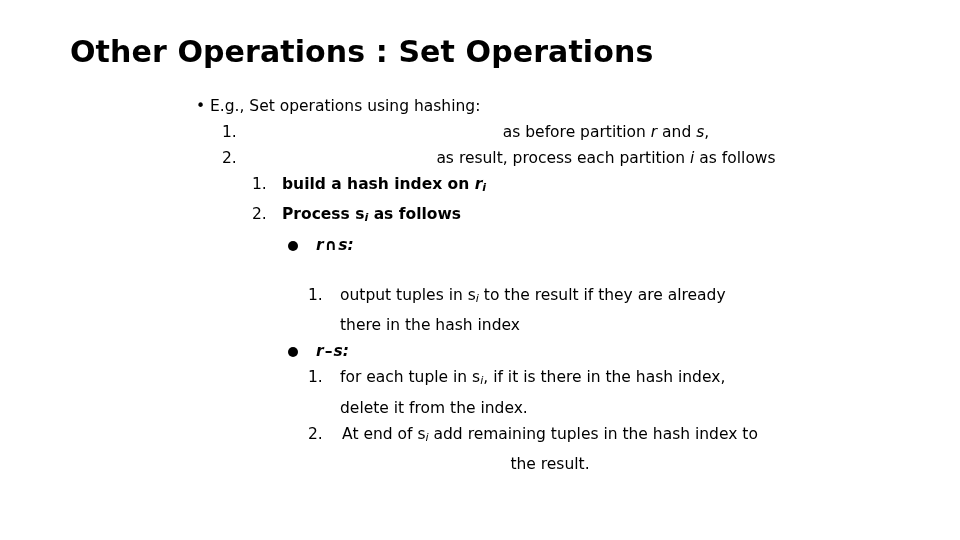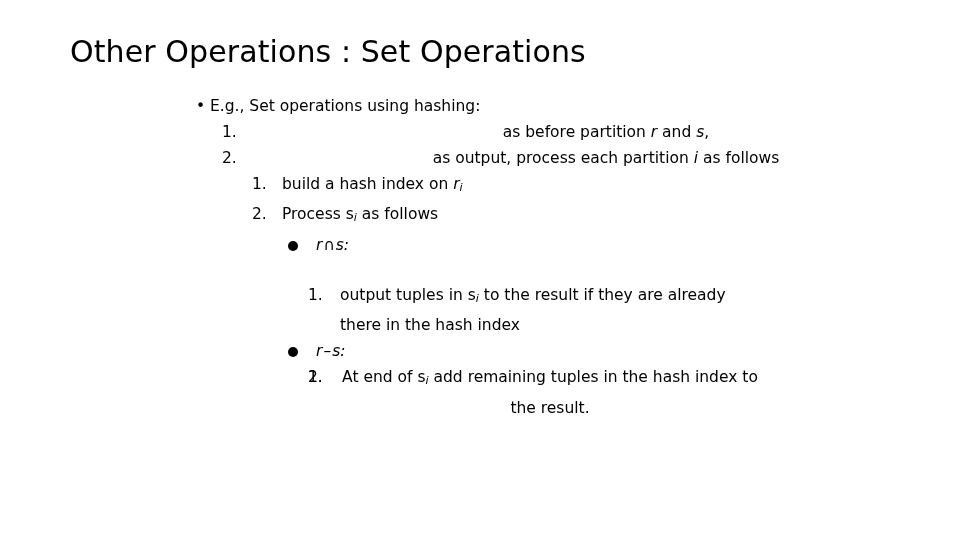--- a/index.html
+++ b/index.html
@@ -23,21 +23,21 @@
   }
 
   
   .slide-title {
     position: absolute;
     left: 70px;
     top: 33px;
     width: 830px;
     font-size: 30px;
     line-height: 38px;
-    font-weight: 400;
+    font-weight: 700;
     color: #000000;
     white-space: nowrap;
     letter-spacing: 0.1px;
   }
 
   
   .body-block {
     position: absolute;
     left: 0;
     top: 93px;
@@ -72,36 +72,37 @@
   .lvl1 .text  { margin-left: 14px; }
 
   
   .lvl2 { margin-left: 222px; }
   .lvl2 .marker { left: 0; width: 24px; text-align: left; }
   .lvl2 .text  { margin-left: 30px; text-align: center; }
 
   
   .lvl3 { margin-left: 252px; }
   .lvl3 .marker { left: 0; width: 24px; text-align: left; }
-  .lvl3 .text  { margin-left: 30px; }
+  .lvl3 .text  { margin-left: 30px; font-weight: bold; }
 
   
   .lvl4 { margin-left: 288px; height: 26px; }
   .lvl4 .disc {
     position: absolute;
     left: 0;
     top: 9px;
     width: 10px;
     height: 10px;
     background: #000000;
     border-radius: 50%;
   }
   .lvl4 .text {
     margin-left: 28px;
     font-style: italic;
+    font-weight: bold;
   }
 
   
   .lvl5 { margin-left: 308px; }
   .lvl5 .marker { left: 0; width: 28px; text-align: left; }
   .lvl5 .text  { margin-left: 32px; }
 
   .it { font-style: italic; }
   sub {
     font-size: 0.72em;
@@ -127,21 +128,21 @@
       <span class="text">E.g., Set operations using hashing:</span>
     </div>
 
     <div class="line row lvl2">
       <span class="marker">1.</span>
       <span class="text"><span>as before partition </span><span class="it">r</span><span> and </span><span class="it">s</span><span>,</span></span>
     </div>
 
     <div class="line row lvl2">
       <span class="marker">2.</span>
-      <span class="text"><span>as output, process each partition </span><span class="it">i</span><span> as follows</span></span>
+      <span class="text"><span>as result, process each partition </span><span class="it">i</span><span> as follows</span></span>
     </div>
 
     <div class="line row lvl3">
       <span class="marker">1.</span>
       <span class="text"><span>build a hash index on </span><span class="it">r</span><sub>i</sub><span></span></span>
     </div>
 
     <div class="line row lvl3">
       <span class="marker">2.</span>
       <span class="text"><span>Process s</span><sub>i</sub><span> as follows</span></span>
@@ -157,20 +158,21 @@
       <span class="text" style="max-width: 420px; margin-top: 24px;"><span>output tuples in s</span><sub>i</sub><span> to the result if they are already there in the hash index</span></span>
     </div>
 
     <div class="line row lvl4">
       <span class="disc"></span>
       <span class="text"><span>r</span><span class="op">–</span><span>s</span><span>:</span></span>
     </div>
 
     <div class="line row lvl5">
       <span class="marker">1.</span>
+      <span class="text" style="max-width: 420px;"><span>for each tuple in s</span><sub>i</sub><span>, if it is there in the hash index, delete it from the index.</span></span>
     </div>
 
     <div class="line row lvl5">
       <span class="marker">2.</span>
       <span class="text" style="max-width: 420px; text-align: center;"><span>At end of s</span><sub>i</sub><span> add remaining tuples in the hash index to the result.</span></span>
     </div>
 
   </div>
 </div>
 

